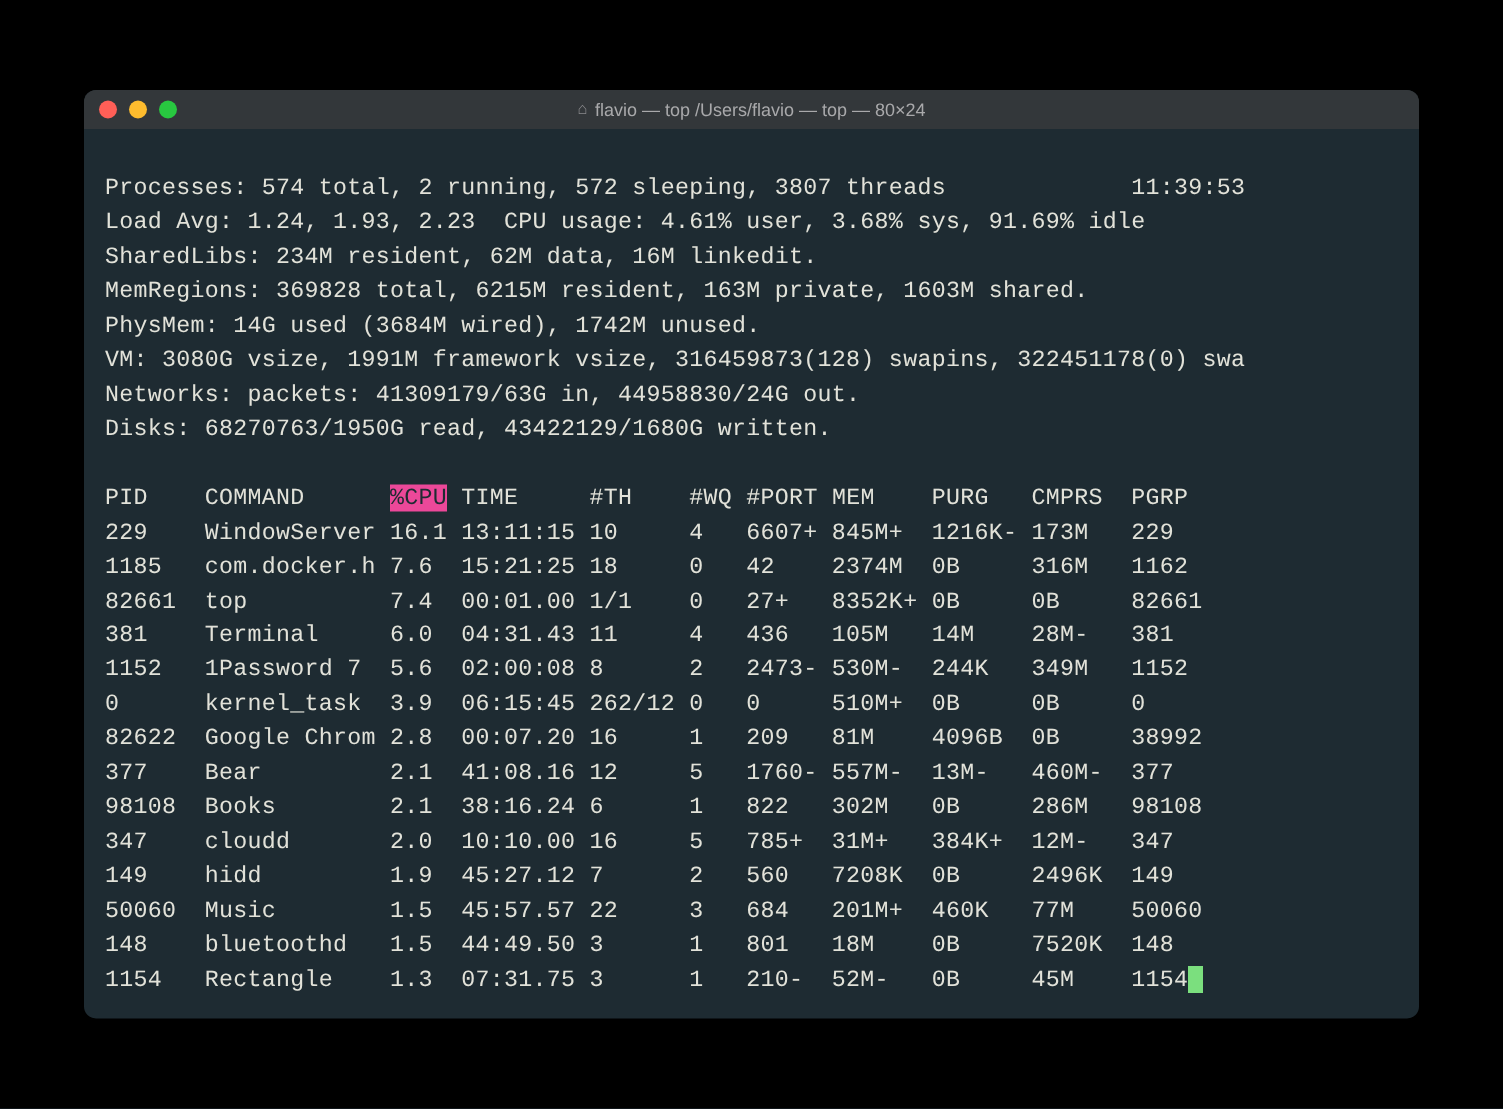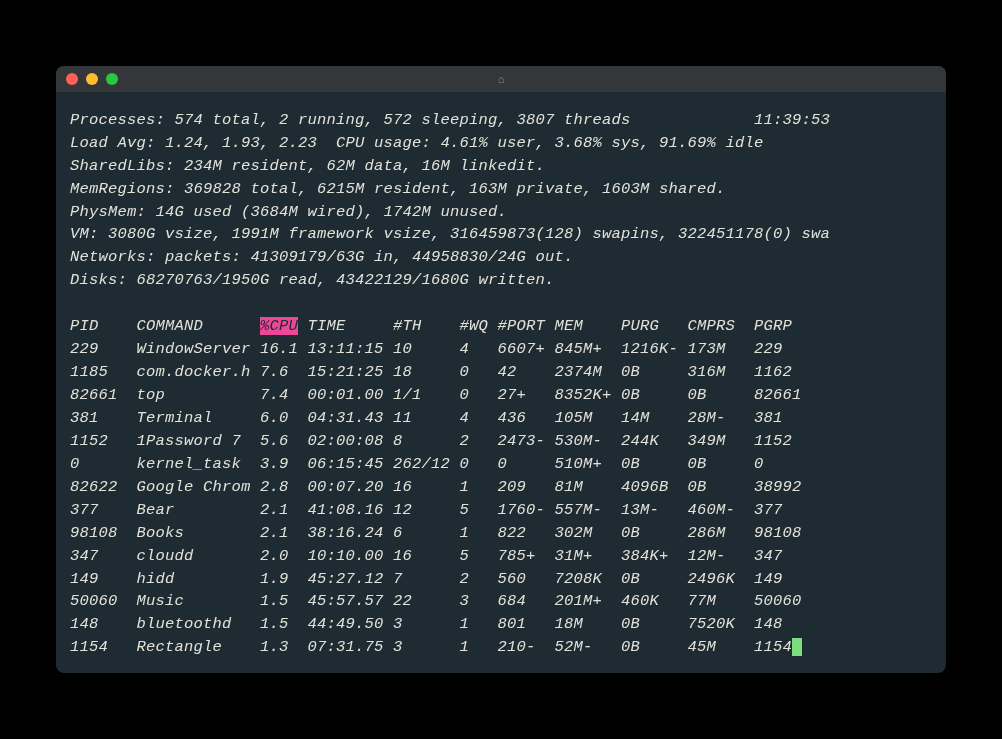--- a/index.html
+++ b/index.html
@@ -46,27 +46,26 @@
       font-size: 12px;
       color: #a9a9ab;
       display: flex;
       align-items: center;
       justify-content: center;
       gap: 5px;
       font-family: -apple-system, BlinkMacSystemFont, sans-serif;
     }
     .home-icon { font-size: 11px; color: #8a8a8c; }
     .terminal-body {
-      padding: 17px 14px 14px 14px;
+      padding: 28px 14px 14px 14px;
       color: #e2e2d9;
       font-size: 15.5px;
       line-height: 1.48;
       white-space: pre;
       letter-spacing: 0.2px;
-      font-style: italic;
     }
     .line { white-space: pre; }
     .header-row { white-space: pre; }
     .cpu-header {
       background: #ec4899;
       color: #1e2b32;
     }
     .cursor {
       display: inline-block;
       width: 10px;
@@ -80,16 +79,17 @@
 
 <div class="terminal-window">
   <div class="titlebar">
     <div class="traffic-lights">
       <div class="light red"></div>
       <div class="light yellow"></div>
       <div class="light green"></div>
     </div>
     <div class="title">
       <span class="home-icon">⌂</span>
+      <span>flavio — top /Users/flavio — top — 80×24</span>
     </div>
   </div>
   <div class="terminal-body" id="tbody"><div class="line">Processes: 574 total, 2 running, 572 sleeping, 3807 threads             11:39:53</div><div class="line">Load Avg: 1.24, 1.93, 2.23  CPU usage: 4.61% user, 3.68% sys, 91.69% idle</div><div class="line">SharedLibs: 234M resident, 62M data, 16M linkedit.</div><div class="line">MemRegions: 369828 total, 6215M resident, 163M private, 1603M shared.</div><div class="line">PhysMem: 14G used (3684M wired), 1742M unused.</div><div class="line">VM: 3080G vsize, 1991M framework vsize, 316459873(128) swapins, 322451178(0) swa</div><div class="line">Networks: packets: 41309179/63G in, 44958830/24G out.</div><div class="line">Disks: 68270763/1950G read, 43422129/1680G written.</div><div class="line"> </div><div class="header-row">PID    COMMAND      <span class="cpu-header">%CPU</span> TIME     #TH    #WQ #PORT MEM    PURG   CMPRS  PGRP</div><div class="line">229    WindowServer 16.1 13:11:15 10     4   6607+ 845M+  1216K- 173M   229</div><div class="line">1185   com.docker.h 7.6  15:21:25 18     0   42    2374M  0B     316M   1162</div><div class="line">82661  top          7.4  00:01.00 1/1    0   27+   8352K+ 0B     0B     82661</div><div class="line">381    Terminal     6.0  04:31.43 11     4   436   105M   14M    28M-   381</div><div class="line">1152   1Password 7  5.6  02:00:08 8      2   2473- 530M-  244K   349M   1152</div><div class="line">0      kernel_task  3.9  06:15:45 262/12 0   0     510M+  0B     0B     0</div><div class="line">82622  Google Chrom 2.8  00:07.20 16     1   209   81M    4096B  0B     38992</div><div class="line">377    Bear         2.1  41:08.16 12     5   1760- 557M-  13M-   460M-  377</div><div class="line">98108  Books        2.1  38:16.24 6      1   822   302M   0B     286M   98108</div><div class="line">347    cloudd       2.0  10:10.00 16     5   785+  31M+   384K+  12M-   347</div><div class="line">149    hidd         1.9  45:27.12 7      2   560   7208K  0B     2496K  149</div><div class="line">50060  Music        1.5  45:57.57 22     3   684   201M+  460K   77M    50060</div><div class="line">148    bluetoothd   1.5  44:49.50 3      1   801   18M    0B     7520K  148</div><div class="line">1154   Rectangle    1.3  07:31.75 3      1   210-  52M-   0B     45M    1154<span class="cursor"></span></div></div>
 </div>
 
 </body></html>

